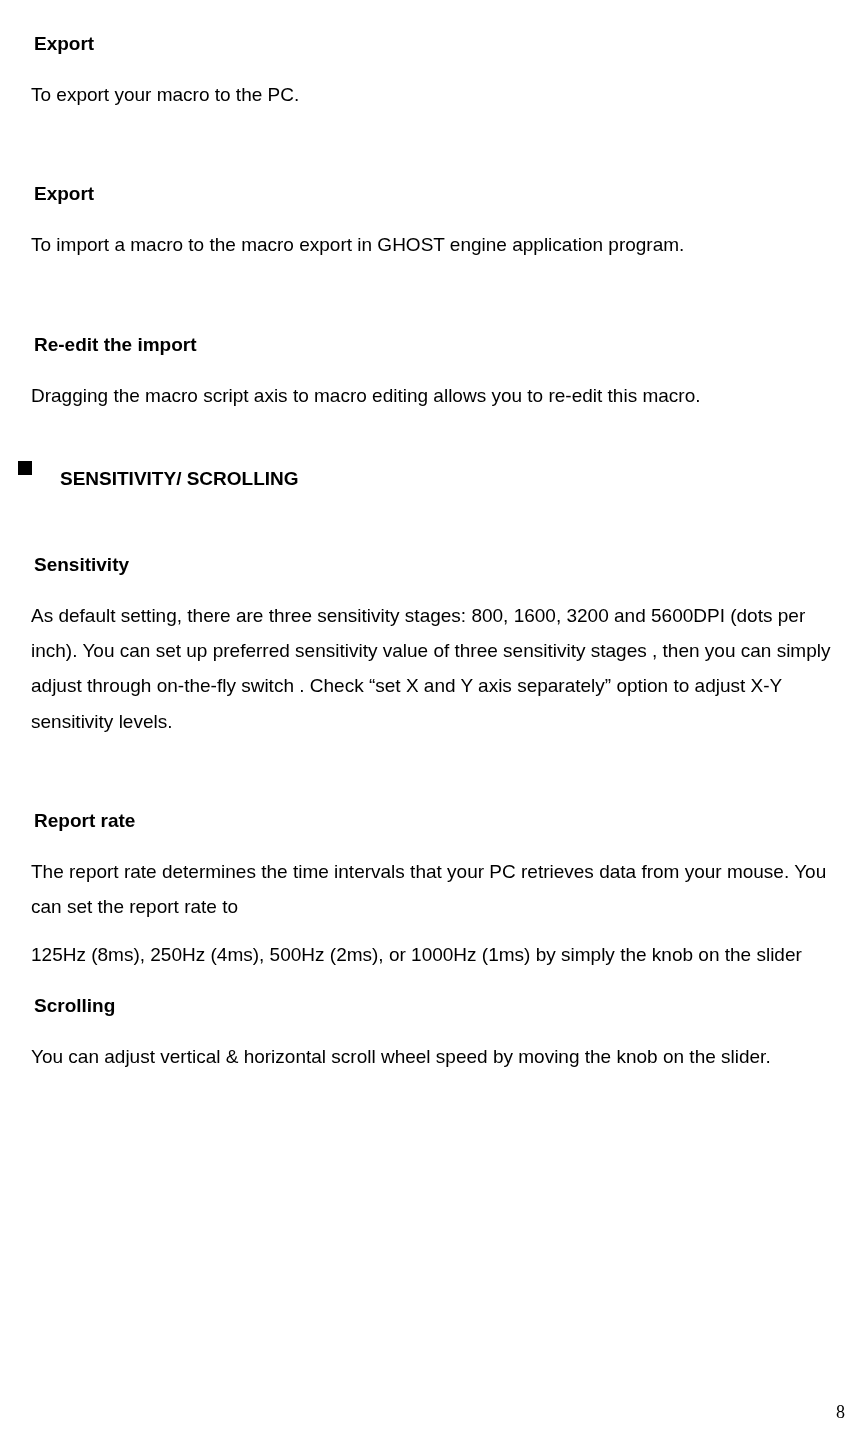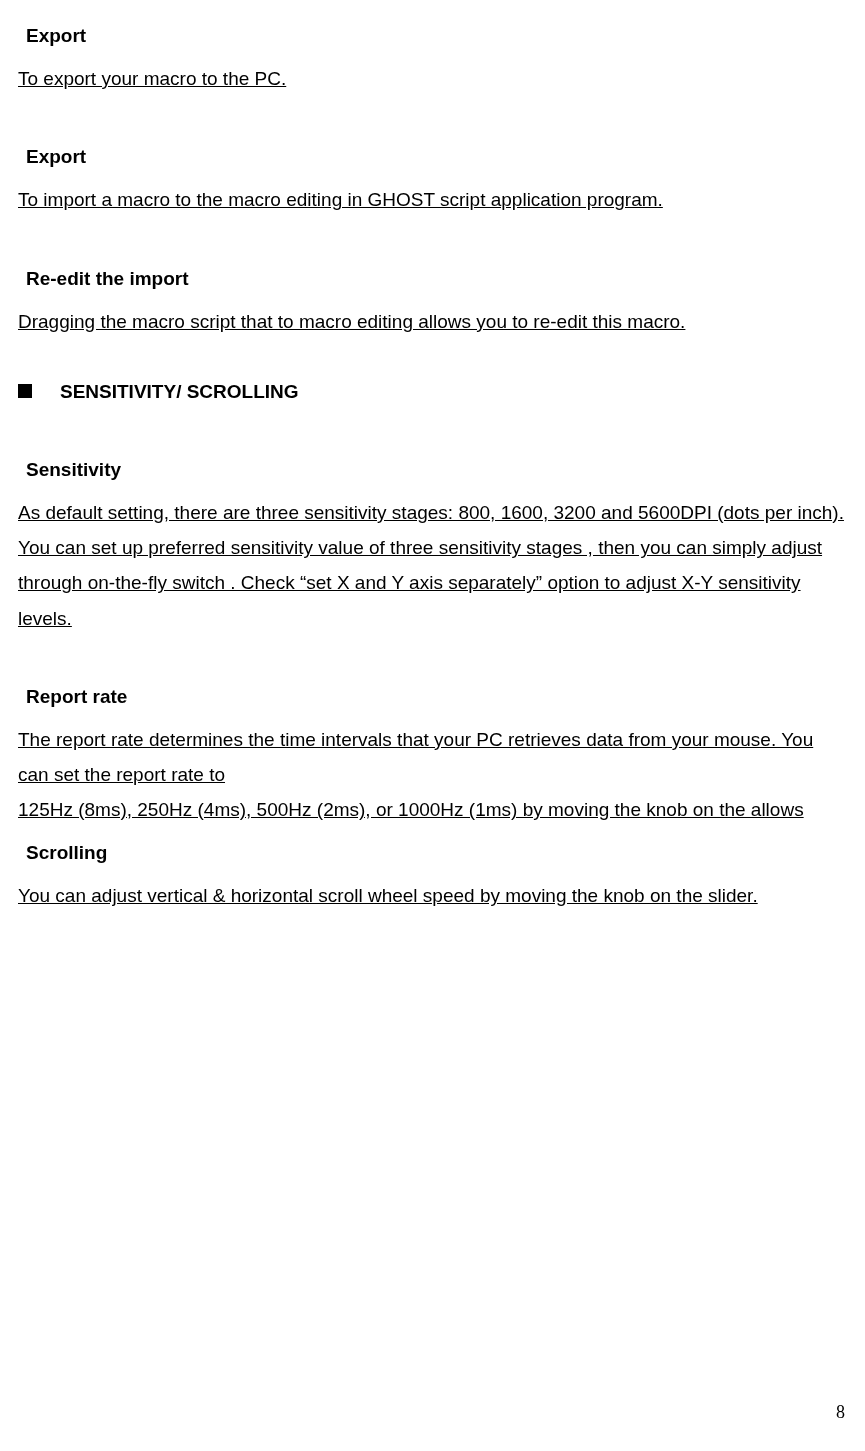--- a/index.html
+++ b/index.html
@@ -10,34 +10,32 @@
       padding: 10px 18px 30px 18px;
       color: #000;
       background: #fff;
       width: 865px;
       box-sizing: border-box;
       position: relative;
       min-height: 1451px;
     }
     .heading {
       font-weight: bold;
-      margin: 8px;
+      margin: 16px;
       padding: 0;
     }
     .body-text {
-      margin: 0;
+      margin: 13px;
       padding: 0;
-      text-decoration: underline;
     }
     .spacer {
       height: 35px;
     }
     .section-heading-row {
       display: flex;
-      align-items: center;
       margin: 0;
       padding: 0;
     }
     .bullet-icon {
       display: inline-block;
       width: 14px;
       height: 14px;
       background: #000;
       margin-right: 28px;
       flex-shrink: 0;
@@ -55,41 +53,41 @@
   </style>
 </head>
 <body>
 
 <p class="heading">Export</p>
 <p class="body-text">To export your macro to the PC.</p>
 
 <div class="spacer"></div>
 
 <p class="heading">Export</p>
-<p class="body-text">To import a macro to the macro editing in GHOST script application program.</p>
+<p class="body-text">To import a macro to the macro export in GHOST engine application program.</p>
 
 <div class="spacer"></div>
 
 <p class="heading">Re-edit the import</p>
-<p class="body-text">Dragging the macro script that to macro editing allows you to re-edit this macro.</p>
+<p class="body-text">Dragging the macro script axis to macro editing allows you to re-edit this macro.</p>
 
 <div class="spacer"></div>
 
 <p class="section-heading-row">
   <span class="bullet-icon"></span>
   <span class="section-heading-text">SENSITIVITY/ SCROLLING</span>
 </p>
 
 <div class="spacer"></div>
 
 <p class="heading">Sensitivity</p>
 <p class="body-text">As default setting, there are three sensitivity stages: 800, 1600, 3200 and 5600DPI (dots per inch). You can set up preferred sensitivity value of three sensitivity stages , then you can simply adjust through on-the-fly switch . Check “set X and Y axis separately” option to adjust X-Y sensitivity levels.</p>
 
 <div class="spacer"></div>
 
 <p class="heading">Report rate</p>
 <p class="body-text">The report rate determines the time intervals that your PC retrieves data from your mouse. You can set the report rate to</p>
-<p class="body-text">125Hz (8ms), 250Hz (4ms), 500Hz (2ms), or 1000Hz (1ms) by moving the knob on the allows</p>
+<p class="body-text">125Hz (8ms), 250Hz (4ms), 500Hz (2ms), or 1000Hz (1ms) by simply the knob on the slider</p>
 
 <p class="heading">Scrolling</p>
 <p class="body-text">You can adjust vertical &amp; horizontal scroll wheel speed by moving the knob on the slider.</p>
 
 <div class="page-number">8</div>
 
 </body></html>

